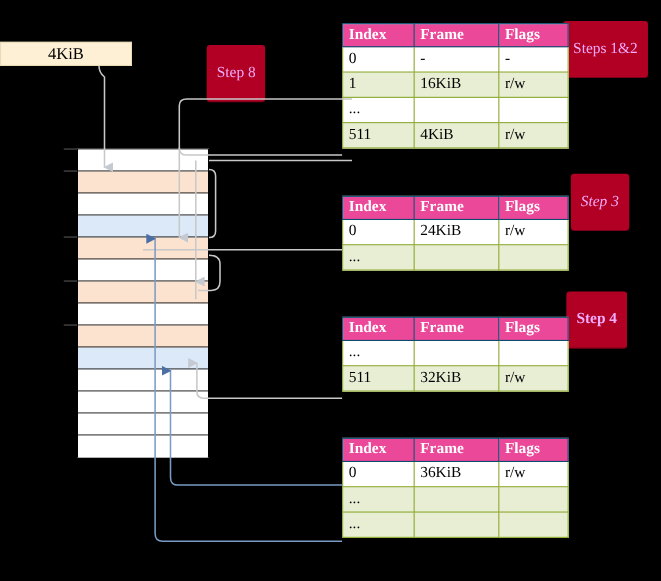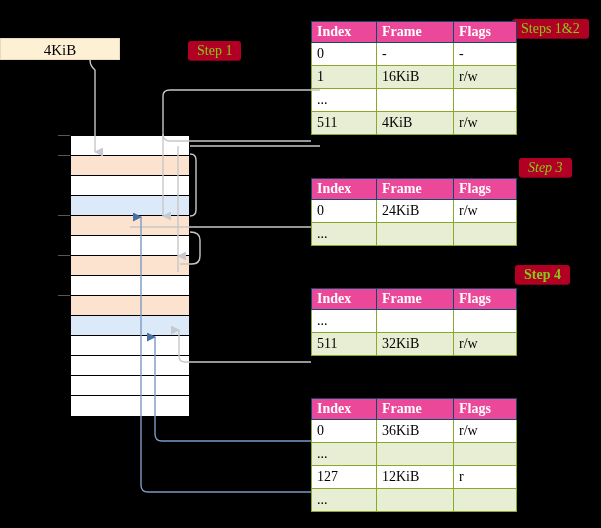--- a/index.html
+++ b/index.html
@@ -34,25 +34,25 @@
     font-size: 15px;
     line-height: 22px;
     text-align: center;
     box-sizing: border-box;
   }
 
   
   .badge {
     position: absolute;
     background: #b20024;
-    color: #84cc16;
+    color: #f0abfc;
     font-size: 14px;
     line-height: 19px;
     height: 19px;
-    padding: 0 9px;
+    padding: 16px 9px;
     border-radius: 3px;
     white-space: nowrap;
     box-shadow: 0 1px 0 #7d0019;
   }
   .badge-step0   { left: 188px; top: 41px; }
   .badge-step12  { left: 512px; top: 19px; }
   .badge-step3   { left: 519px; top: 158px; font-style: italic; }
   .badge-step4   { left: 515px; top: 265px; font-weight: bold; }
 
   
@@ -130,21 +130,21 @@
     pointer-events: none;
   }
 </style>
 </head>
 <body>
 
 <div id="stage">
 
   <div class="source-box">4KiB</div>
 
-  <div class="badge badge-step0">Step 1</div>
+  <div class="badge badge-step0">Step 8</div>
   <div class="badge badge-step12">Steps 1&amp;2</div>
   <div class="badge badge-step3">Step 3</div>
   <div class="badge badge-step4">Step 4</div>
 
   <div class="mem-col" id="mem-col">
       <div class="mem-cell mc-white" style="top: 0px;"></div>
       <div class="mem-cell mc-peach" style="top: 20px;"></div>
       <div class="mem-cell mc-white" style="top: 40px;"></div>
       <div class="mem-cell mc-blue" style="top: 60px;"></div>
       <div class="mem-cell mc-peach" style="top: 80px;"></div>
@@ -244,25 +244,20 @@
         <tr>
           <td class="col-index">0</td>
           <td class="col-frame">36KiB</td>
           <td class="col-flags">r/w</td>
         </tr>
         <tr class="alt">
           <td class="col-index">...</td>
           <td class="col-frame"></td>
           <td class="col-flags"></td>
         </tr>
-        <tr>
-          <td class="col-index">127</td>
-          <td class="col-frame">12KiB</td>
-          <td class="col-flags">r</td>
-        </tr>
         <tr class="alt">
           <td class="col-index">...</td>
           <td class="col-frame"></td>
           <td class="col-flags"></td>
         </tr>
       </tbody>
     </table>
 
   <svg id="wires" viewBox="0 0 601 528" width="601" height="528">
     <defs>

